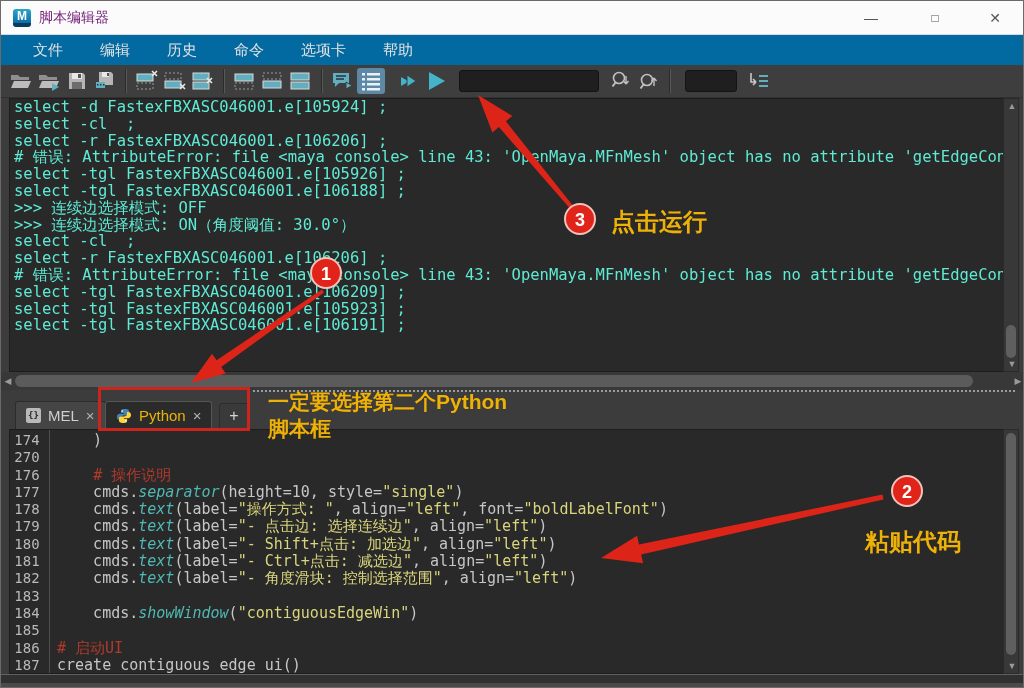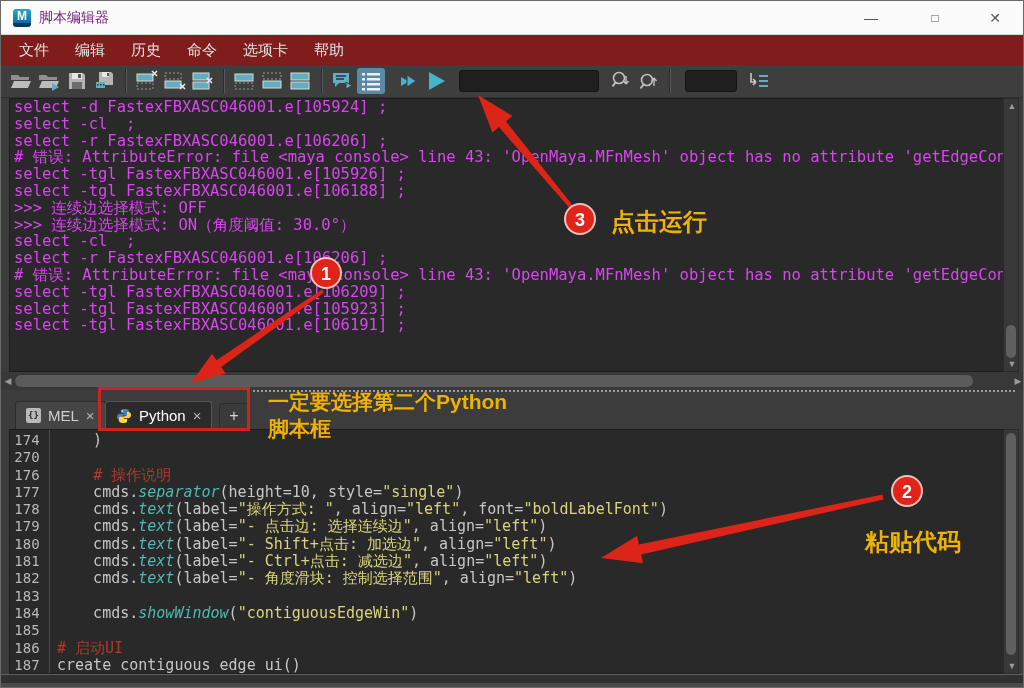--- a/index.html
+++ b/index.html
@@ -9,56 +9,56 @@
   
   .titlebar{position:absolute;left:0;top:0;width:100%;height:34px;background:#fbfbfb;
     border-bottom:1px solid #d9d9d9;box-sizing:border-box;}
   .app-icon{position:absolute;left:12px;top:8px;width:18px;height:18px;border-radius:3px;
     background:linear-gradient(180deg,#2aa5c9 0%,#0d6ea6 78%,#083b5e 78%);
     color:#fff;font-weight:bold;font-size:12px;text-align:center;line-height:15px;}
   .win-title{position:absolute;left:38px;top:8px;font-size:14px;color:#701a75;}
   .winbtn{position:absolute;top:0;width:44px;height:33px;display:flex;align-items:center;
     justify-content:center;color:#555;font-size:14px;}
   
-  .menubar{position:absolute;left:0;top:34px;width:100%;height:30px;background:#7f1d1d;
-    display:flex;align-items:center;padding-left:5px;box-sizing:border-box;}
+  .menubar{position:absolute;left:0;top:34px;width:100%;height:30px;background:#0369a1;
+    display:flex;align-items:center;padding-left:19px;box-sizing:border-box;gap:11px;}
   .menu-item{color:#e2e2e2;font-size:15px;padding:0 13px;line-height:30px;}
   
   .toolbar{position:absolute;left:0;top:64px;width:100%;height:33px;background:#3e3e3e;
     border-bottom:1px solid #303030;display:flex;align-items:center;padding-left:6px;
     box-sizing:border-box;}
   .tbi{width:28px;height:26px;display:flex;align-items:center;justify-content:center;
     border-radius:3px;flex:0 0 auto;}
   .tbi.active{background:#5d89a6;}
   .tbsep{width:1px;height:24px;background:#2b2b2b;border-right:1px solid #585858;margin:0 6px;flex:0 0 auto;}
   .tb-field{height:20px;background:#1f1f1f;border:1px solid #141414;border-radius:3px;flex:0 0 auto;}
   .tb-field.search{width:138px;margin:0 8px;}
   .tb-field.goto{width:50px;margin:0 8px;}
   
   .history-pane{position:absolute;left:8px;top:97px;width:1010px;height:274px;background:#292929;
     border:1px solid #1d1d1d;box-sizing:border-box;overflow:hidden;}
   .hline{white-space:pre;font-family:"DejaVu Sans Mono","Liberation Mono",monospace;
-    font-size:15.5px;line-height:16.8px;color:#d946ef;padding-left:4px;}
+    font-size:15.5px;line-height:16.8px;color:#5eead4;padding-left:4px;}
   
   .vscroll{position:absolute;width:16px;background:#383838;border:1px solid #2a2a2a;box-sizing:border-box;}
   .vthumb{position:absolute;left:2px;width:10px;background:#5f5f5f;border-radius:5px;}
   .sarrow{position:absolute;left:0;width:16px;height:12px;color:#9a9a9a;font-size:9px;
     text-align:center;line-height:12px;}
   .hscroll{position:absolute;left:0;top:371px;width:1024px;height:18px;background:#383838;}
   .hthumb{position:absolute;left:14px;top:3px;width:958px;height:12px;background:#5b5b5b;border-radius:6px;}
   .harrow{position:absolute;top:3px;width:12px;height:12px;color:#9a9a9a;font-size:9px;
     text-align:center;line-height:12px;}
   
   .tabbar{position:absolute;left:0;top:389px;width:1024px;height:39px;background:#3c3c3c;}
   .dotline{position:absolute;left:252px;top:0px;width:762px;height:0;border-top:2px dotted #a8b0b0;opacity:.85;}
   .tab{position:absolute;top:11px;height:28px;display:flex;align-items:center;gap:7px;
     padding:0 10px;box-sizing:border-box;border:1px solid #2c2c2c;border-bottom:none;border-radius:3px 3px 0 0;}
   .tab.mel{left:14px;background:#454545;}
   .tab.python{left:104px;background:#2b2b2b;border-color:#555;}
-  .tab-label{color:#ffffff;font-size:15px;}
+  .tab-label{color:#eab308;font-size:15px;}
   .tab-close{color:#b5b5b5;font-size:15px;line-height:1;}
   .mel-icon{width:15px;height:15px;background:#b9b9b9;border-radius:2px;color:#2b2b2b;
     font-family:"DejaVu Sans Mono",monospace;font-size:9px;font-weight:bold;text-align:center;line-height:15px;}
   .tab-add{position:absolute;left:218px;top:13px;width:30px;height:26px;background:#3a3a3a;
     border:1px solid #2c2c2c;color:#d5d5d5;font-size:16px;text-align:center;line-height:24px;
     border-radius:3px 3px 0 0;box-sizing:border-box;}
   
   .editor-pane{position:absolute;left:8px;top:428px;width:1010px;height:245px;background:#292929;
     border:1px solid #1d1d1d;box-sizing:border-box;overflow:hidden;display:flex;}
   .gutter{width:40px;flex:0 0 auto;border-right:1px solid #4e4e4e;padding-top:2px;box-sizing:border-box;}

